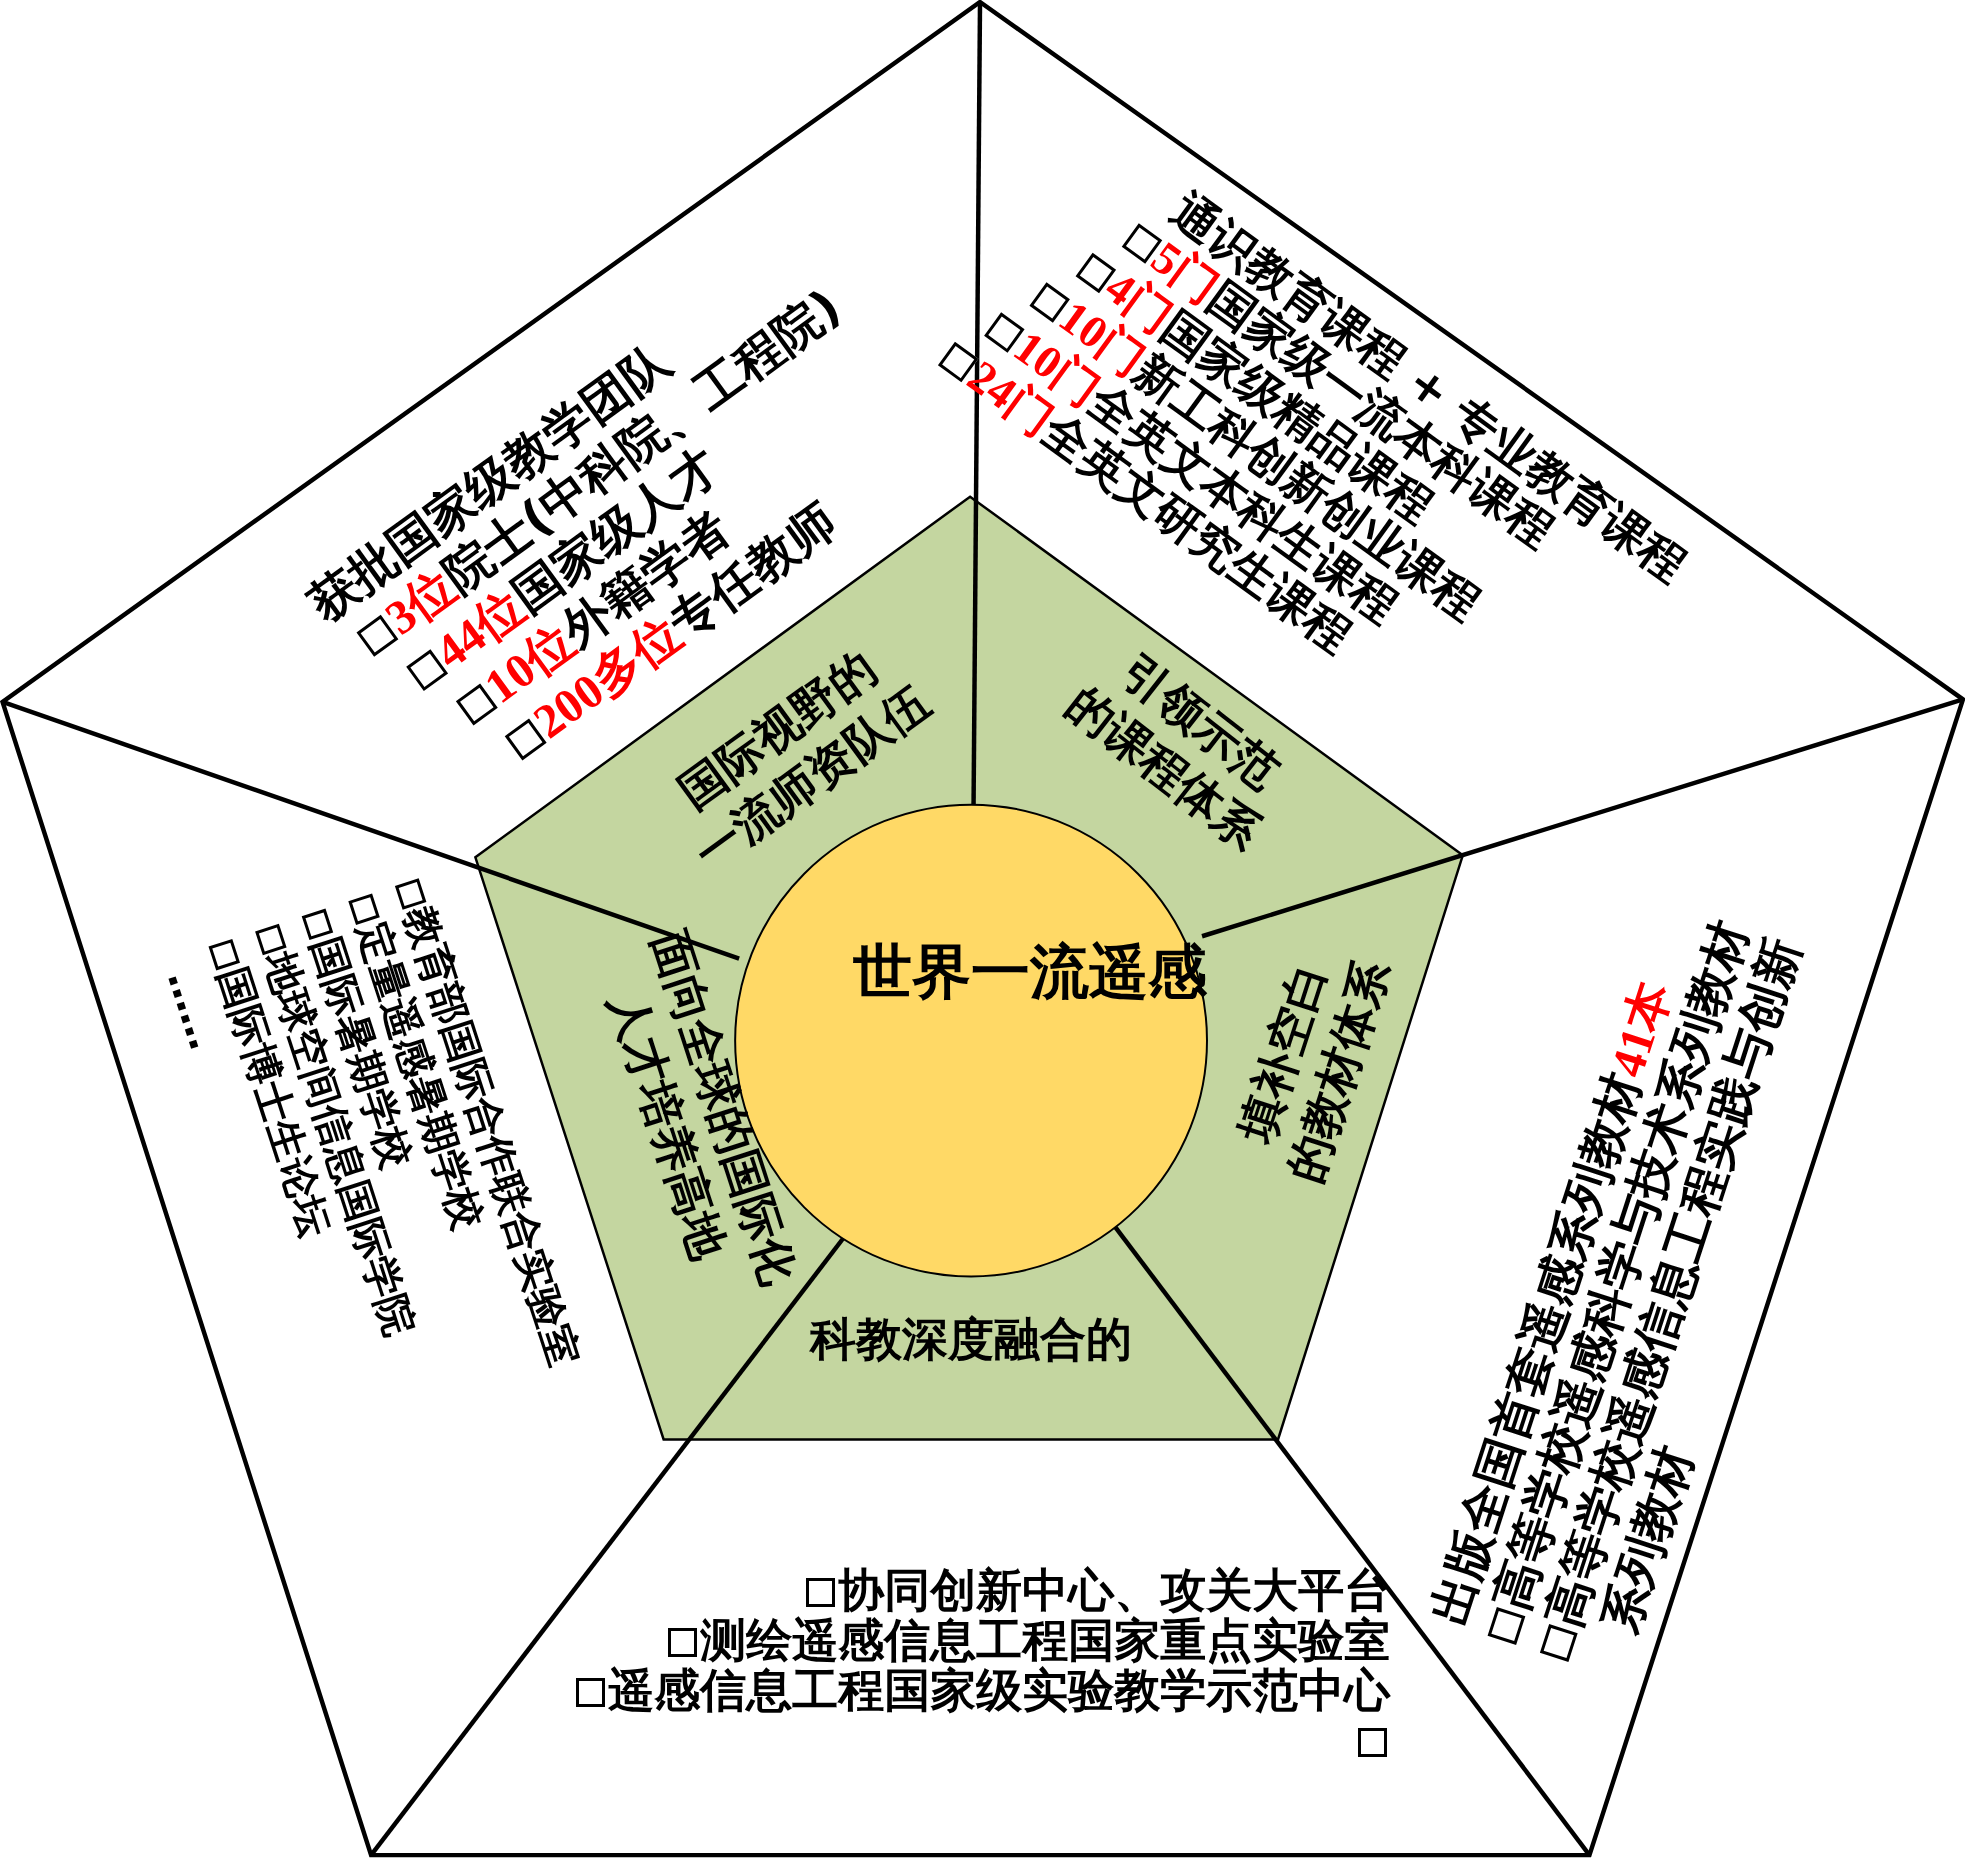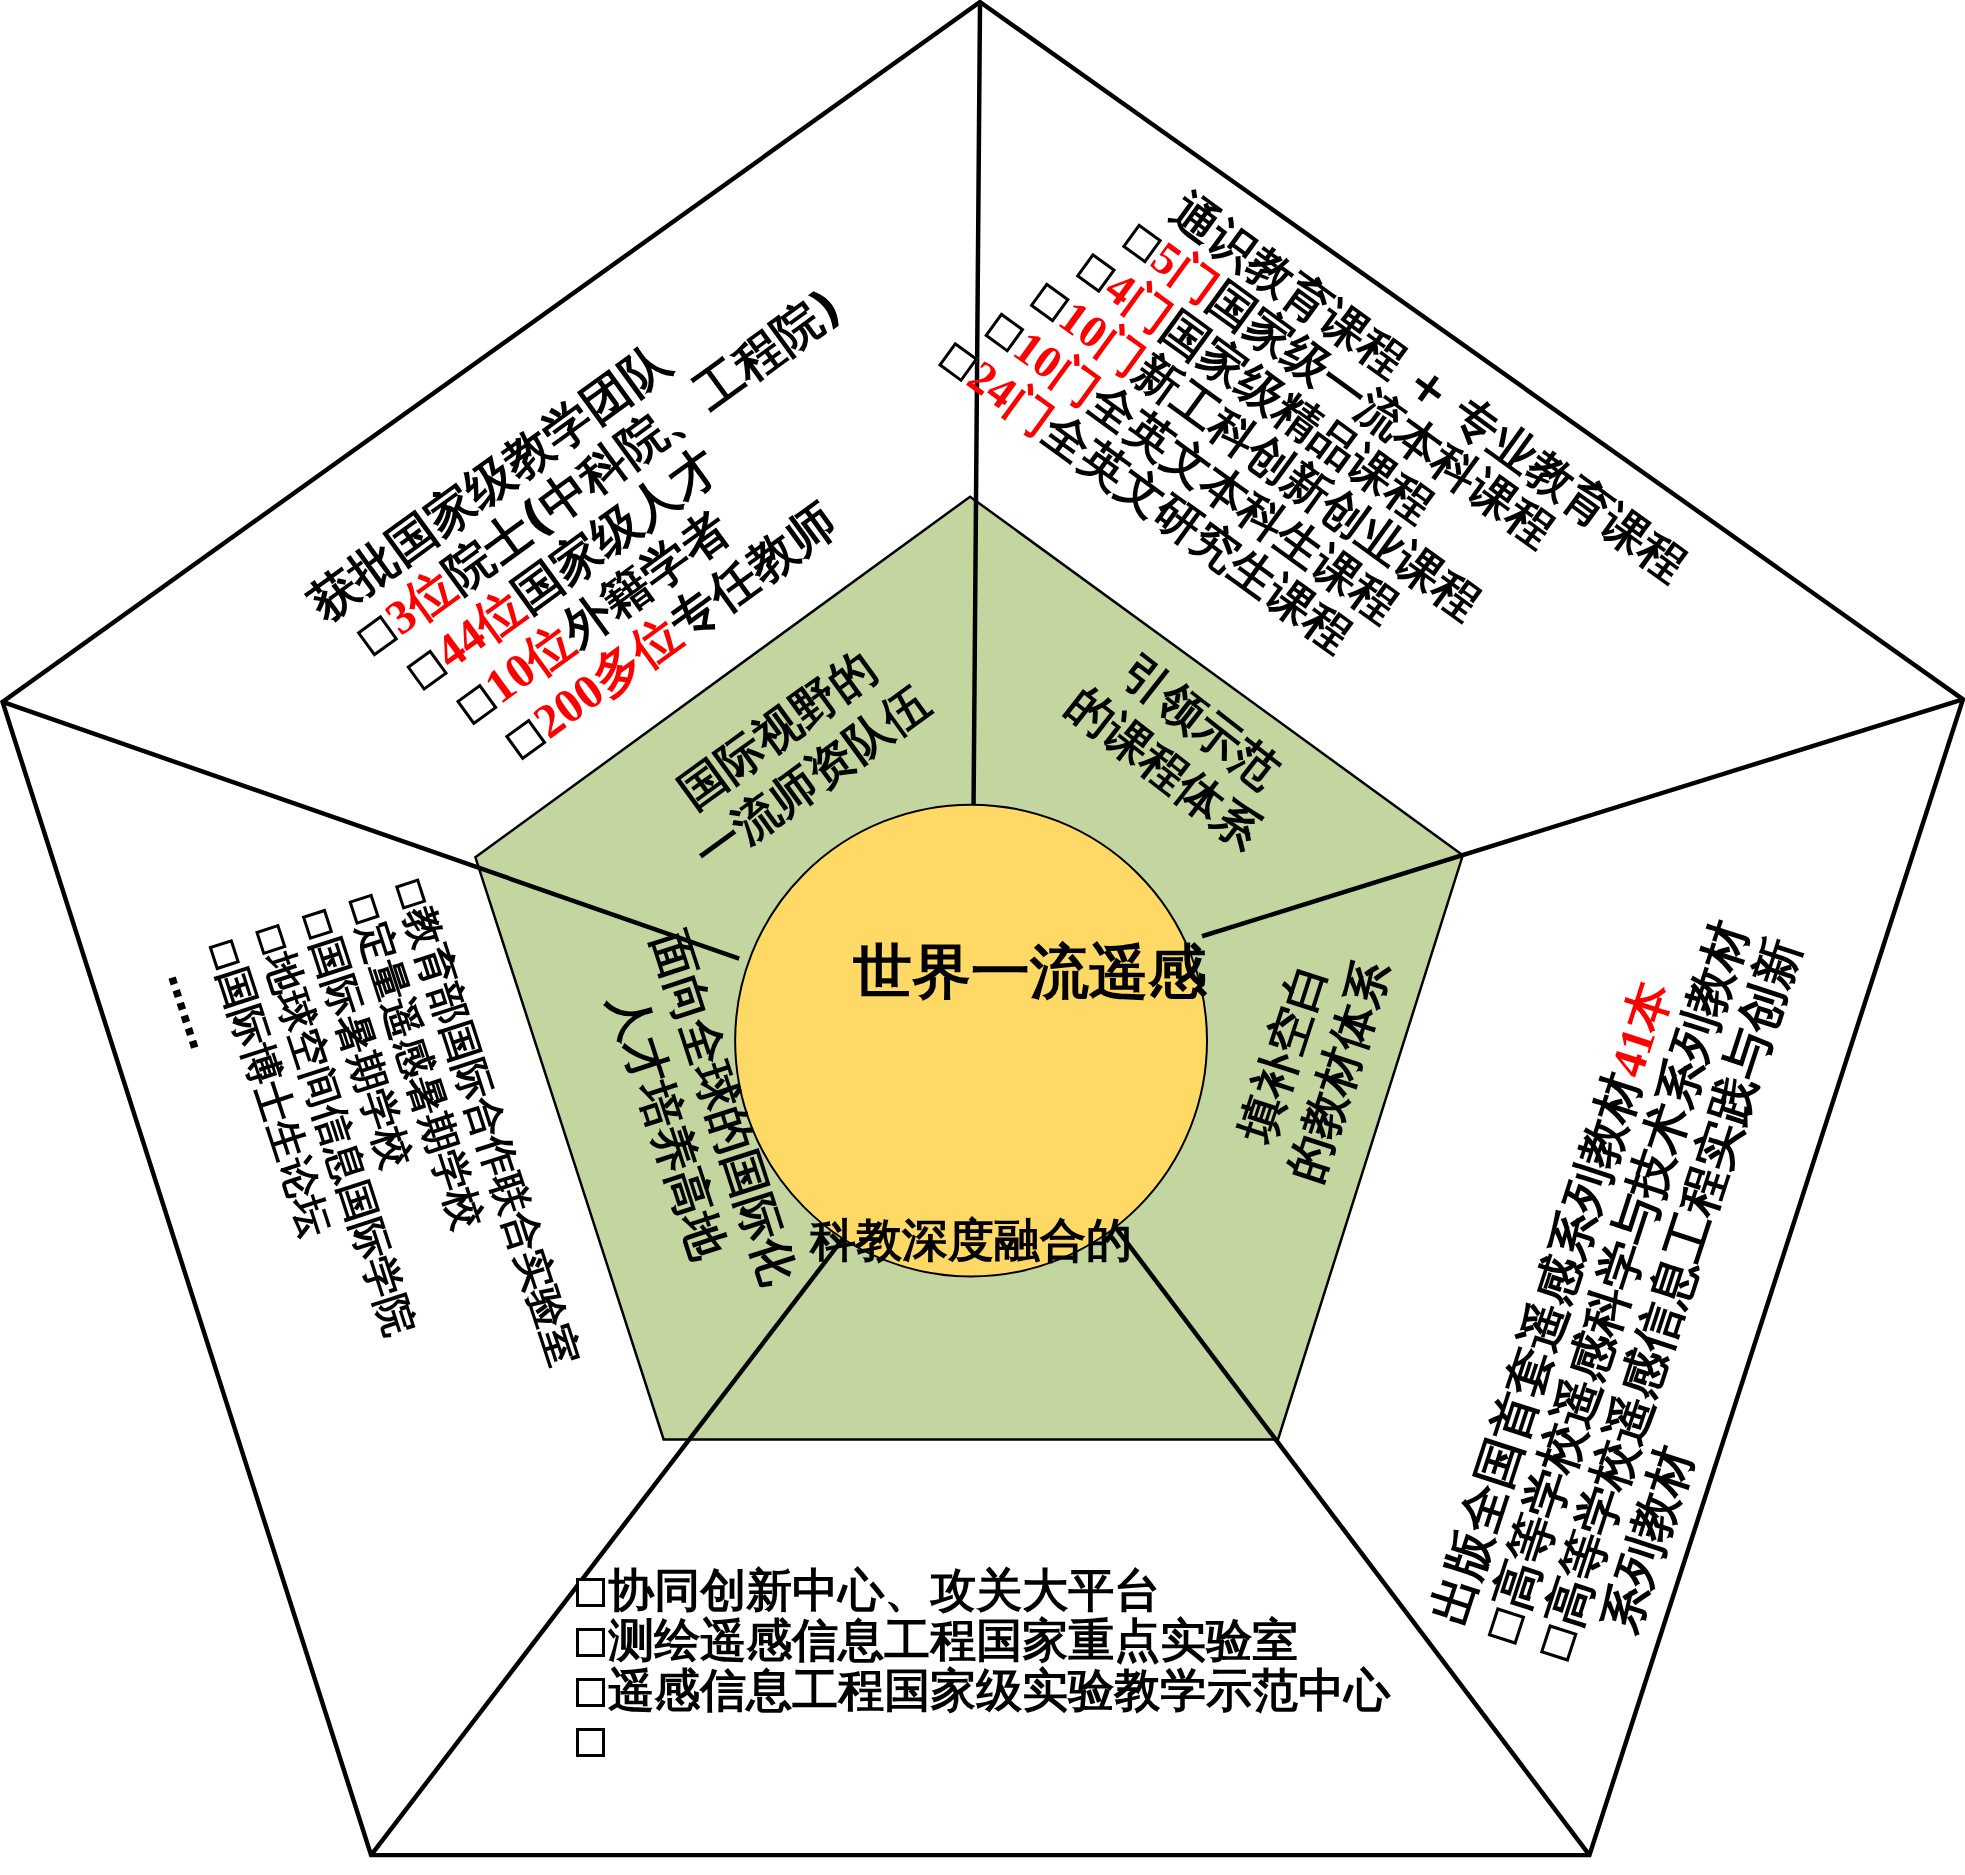--- a/index.html
+++ b/index.html
@@ -10,21 +10,21 @@
            font-weight:bold; }
   .line { display:block; }
   .box { display:inline-block; width:0.62em; height:0.62em; border:3px solid #000;
          box-sizing:border-box; margin-right:0.08em; vertical-align:-0.02em; background:#fff; }
   .red { color:#ff0000; font-family:"Liberation Serif","DejaVu Serif",serif; }
   .center-title { position:absolute; left:735px; top:934px; width:472px; text-align:right;
                   font-size:59px; line-height:75px; font-weight:bold; color:#000; }
   .inner-label { position:absolute; transform-origin:center center; text-align:center;
                  font-size:46px; line-height:59px; font-weight:bold; color:#000; white-space:nowrap; }
   .outer-text { font-size:49px; line-height:52px; }
-  .bottom-text { font-size:46px; line-height:50px; }
+  .bottom-text { font-size:46px; line-height:50px;text-align:right; }
 </style>
 </head>
 <body>
 
 <svg id="diagram" viewBox="0 0 3956 3775" xmlns="http://www.w3.org/2000/svg">
 
   <polygon points="1973,4 3952,1408 3200,3735 747,3735 5,1413" fill="#ffffff" stroke="#000" stroke-width="9"></polygon>
 
   <polygon points="1953,1000 2945,1722 2573,2898 1336,2898 957,1726" fill="#c4d6a0" stroke="#000" stroke-width="5"></polygon>
 
@@ -49,21 +49,21 @@
 <div class="inner-label" style="left:1033px; top:686px; width:298px; transform:rotate(38deg);">
   <span class="line">引领示范</span>
   <span class="line">的课程体系</span>
 </div>
 
 <div class="inner-label" style="left:1162px; top:1003px; width:298px; transform:rotate(-72deg);">
   <span class="line">填补空白</span>
   <span class="line">的教材体系</span>
 </div>
 
-<div class="inner-label" style="left:735px; top:1211px; width:472px; transform:none;">
+<div class="inner-label" style="left:735px; top:1310px; width:472px; transform:none;">
   <span class="line">科教深度融合的</span>
 </div>
 
 <div class="inner-label" style="left:497px; top:1058px; width:397px; transform:rotate(72deg);">
   <span class="line">面向全球的国际化</span>
   <span class="line">人才培养高地</span>
 </div>
 
 <div class="block outer-text" style="left:298px; top:586px; transform:rotate(-36deg); font-size:48px; line-height:56px;">
   <span class="line">获批国家级教学团队</span>

